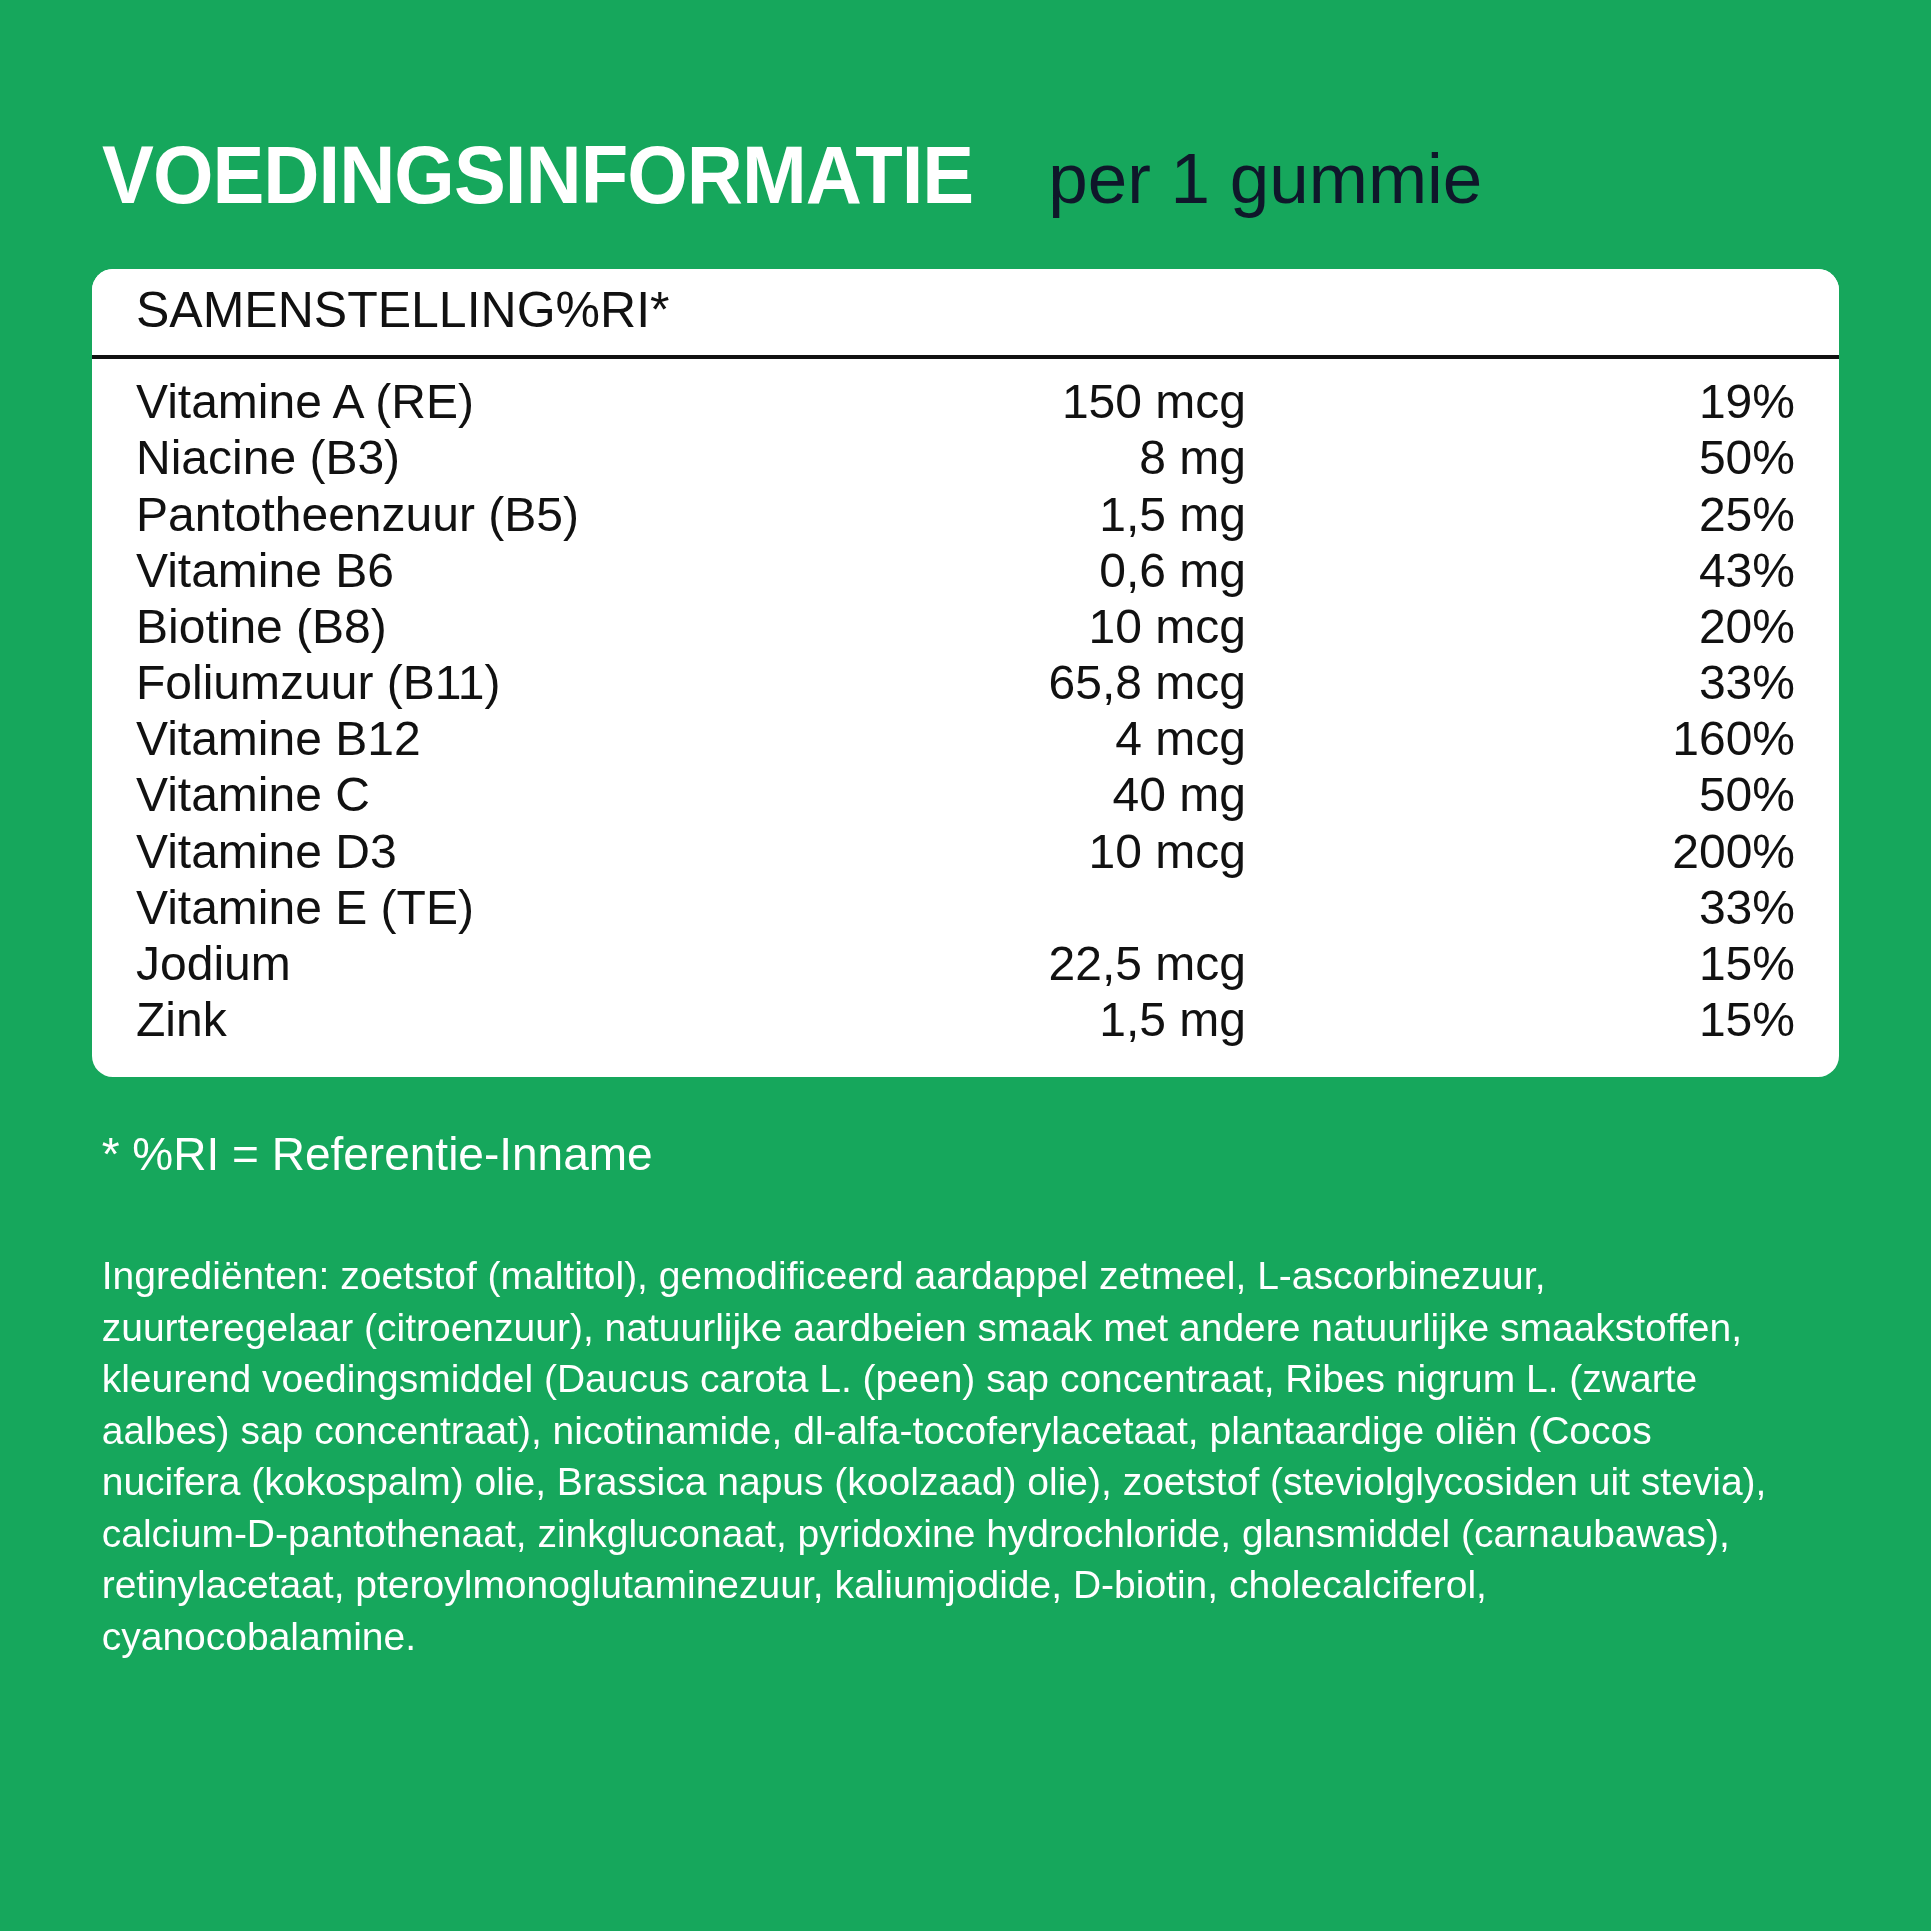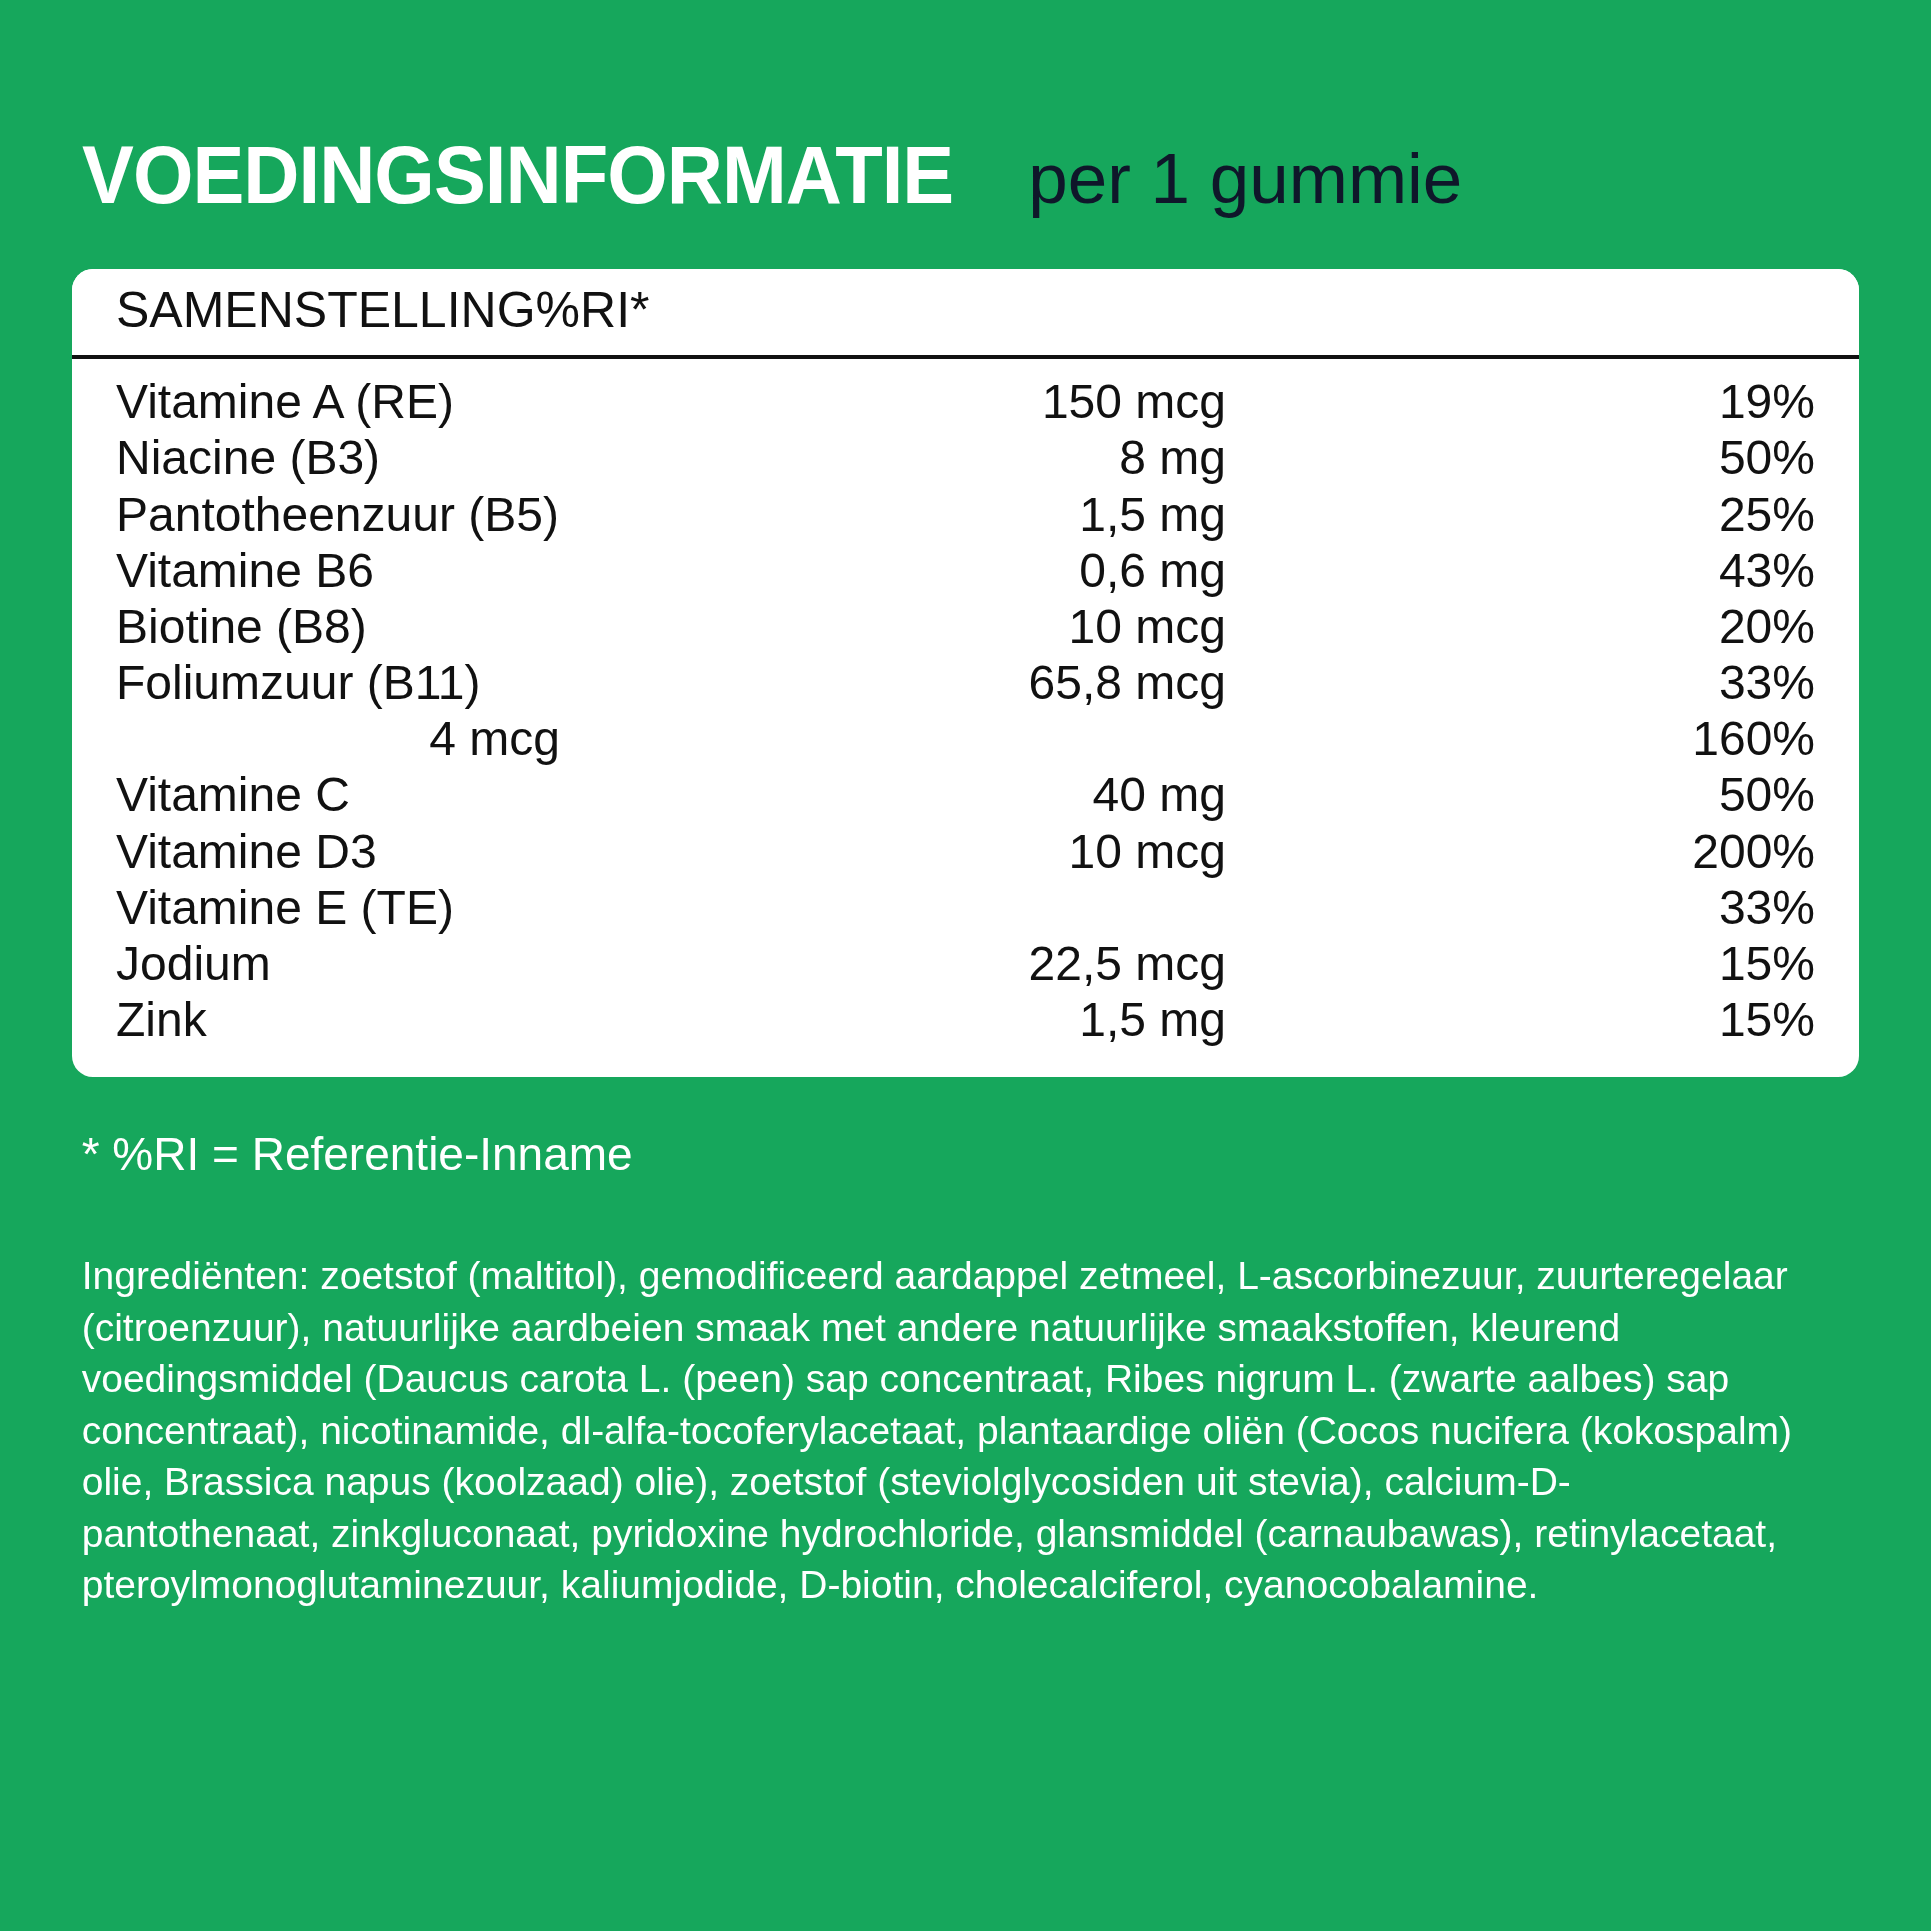--- a/index.html
+++ b/index.html
@@ -12,21 +12,21 @@
     background: #16a75c;
     font-family: "Liberation Sans", sans-serif;
     -webkit-font-smoothing: antialiased;
     overflow: hidden;
   }
   .page {
     position: relative;
     width: 1931px;
     height: 1931px;
     box-sizing: border-box;
-    padding: 0 72px;
+    padding: 0 92px;
   }
 
   
   .header {
     display: flex;
     align-items: baseline;
     padding-top: 135px;
     padding-left: 9.7px;
   }
   .title {
@@ -157,20 +157,21 @@
           <div class="c-name">Biotine (B8)</div>
           <div class="c-amount">10 mcg</div>
           <div class="c-ri">20%</div>
         </div>
         <div class="row">
           <div class="c-name">Foliumzuur (B11)</div>
           <div class="c-amount">65,8 mcg</div>
           <div class="c-ri">33%</div>
         </div>
         <div class="row">
+          <div class="c-name">Vitamine B12</div>
           <div class="c-amount">4 mcg</div>
           <div class="c-ri">160%</div>
         </div>
         <div class="row">
           <div class="c-name">Vitamine C</div>
           <div class="c-amount">40 mg</div>
           <div class="c-ri">50%</div>
         </div>
         <div class="row">
           <div class="c-name">Vitamine D3</div>

